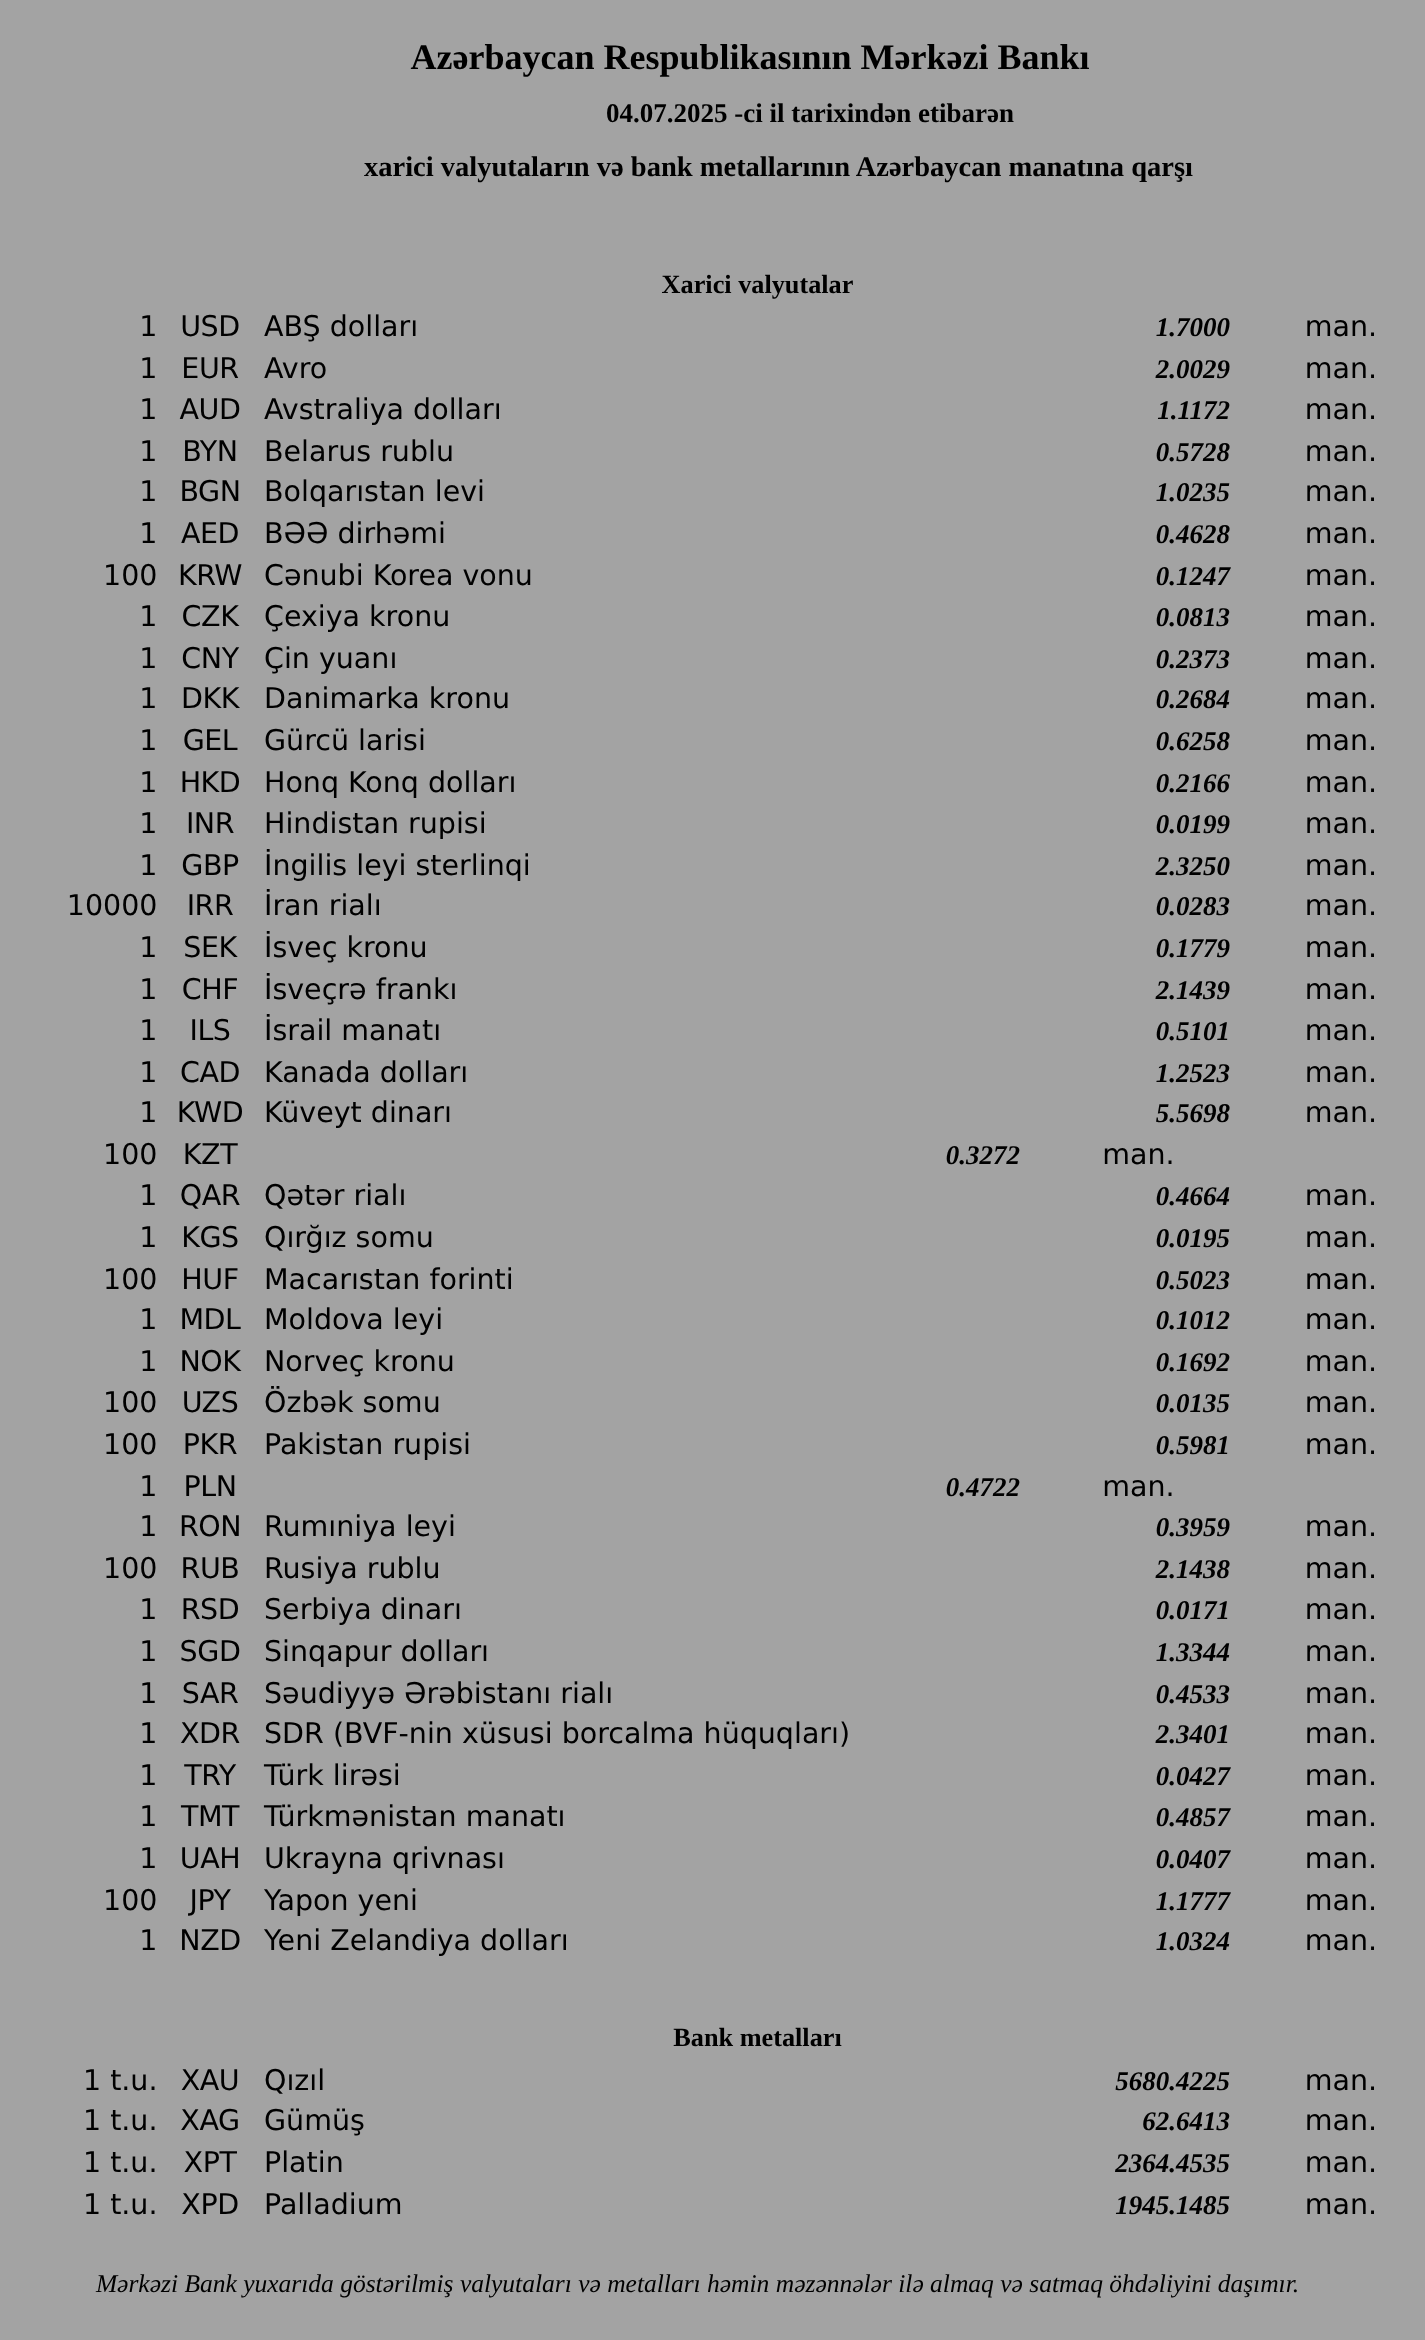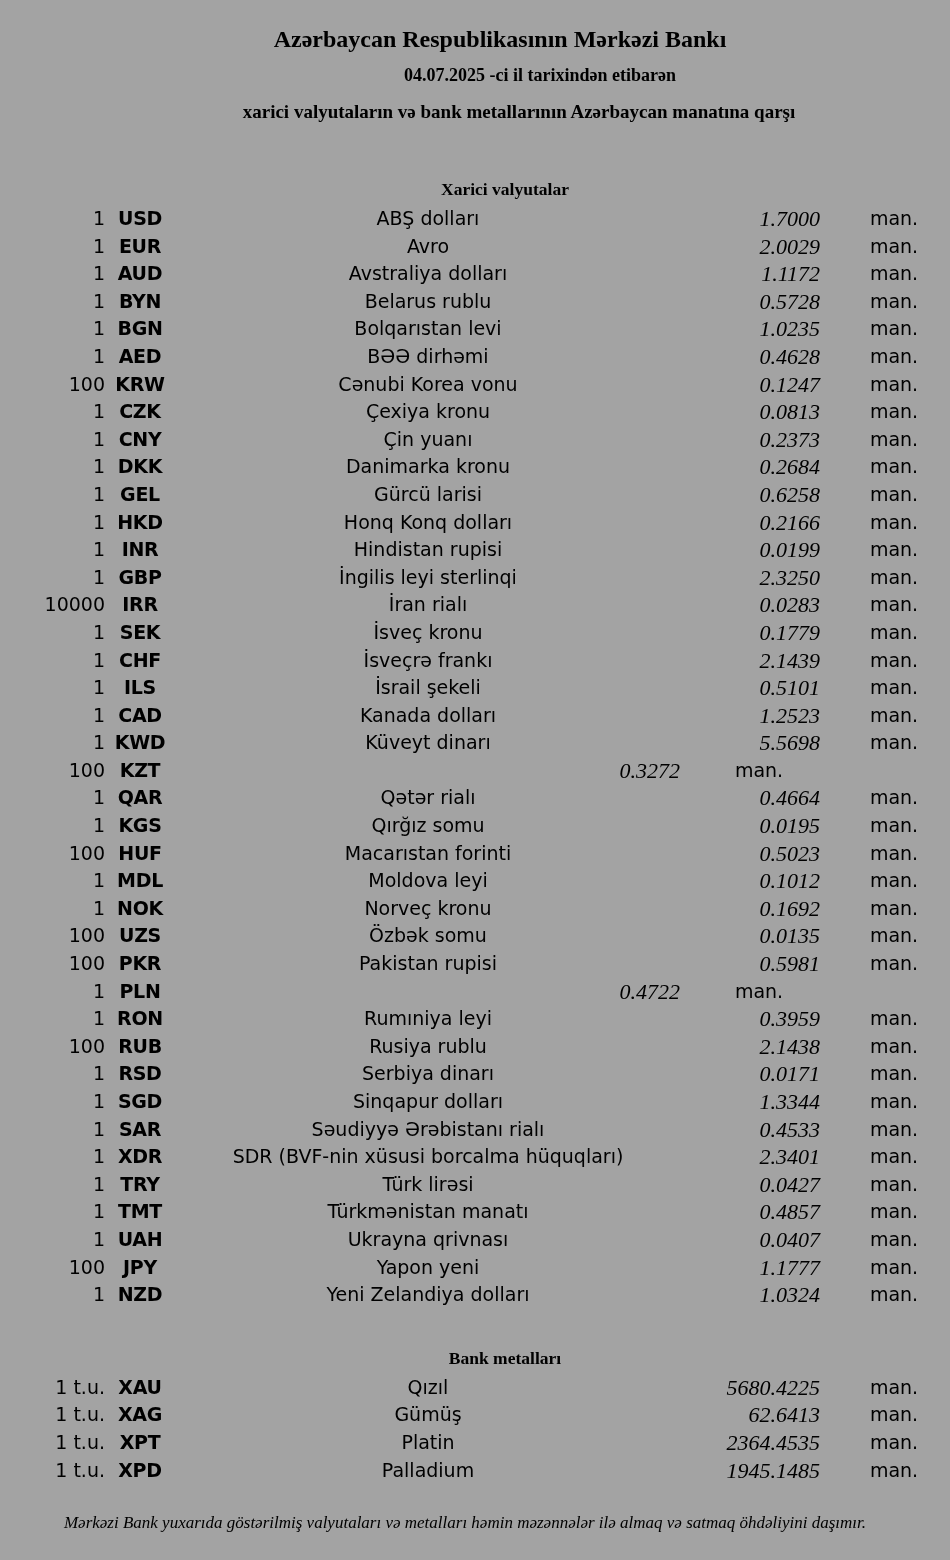--- a/index.html
+++ b/index.html
@@ -54,28 +54,28 @@
   .rows { margin-top: 2px; }
   .row {
     display: grid;
     grid-template-columns: 105px 70px 505px 140px 130px;
     height: 27.6px;
     line-height: 27.6px;
     font-size: 19px;
     white-space: nowrap;
   }
   .cell-qty  { text-align: right; }
-  .cell-code { text-align: center; letter-spacing: -0.3px; font-weight: bold; }
-  .cell-name { text-align: center; padding-left: 1px; }
+  .cell-code { text-align: center; letter-spacing: -0.3px; }
+  .cell-name { text-align: left; padding-left: 1px; }
   .cell-rate {
     text-align: right;
     font-family: "Liberation Serif", "DejaVu Serif", serif;
     font-style: italic;
-    font-weight: normal;
-    font-size: 22px;
+    font-weight: bold;
+    font-size: 18px;
   }
   .cell-unit { text-align: center; padding-left: 18px; }
   
   .footer {
     margin-top: 27px;
     text-align: center;
     font-family: "Liberation Serif", "DejaVu Serif", serif;
     font-style: italic;
     font-size: 17px;
     line-height: 24px;
@@ -211,21 +211,21 @@
       <div class="row">
     <span class="cell-qty">1</span>
     <span class="cell-code">CHF</span>
     <span class="cell-name">İsveçrə frankı</span>
     <span class="cell-rate">2.1439</span>
     <span class="cell-unit">man.</span>
   </div>
       <div class="row">
     <span class="cell-qty">1</span>
     <span class="cell-code">ILS</span>
-    <span class="cell-name">İsrail şekeli</span>
+    <span class="cell-name">İsrail manatı</span>
     <span class="cell-rate">0.5101</span>
     <span class="cell-unit">man.</span>
   </div>
       <div class="row">
     <span class="cell-qty">1</span>
     <span class="cell-code">CAD</span>
     <span class="cell-name">Kanada dolları</span>
     <span class="cell-rate">1.2523</span>
     <span class="cell-unit">man.</span>
   </div>

